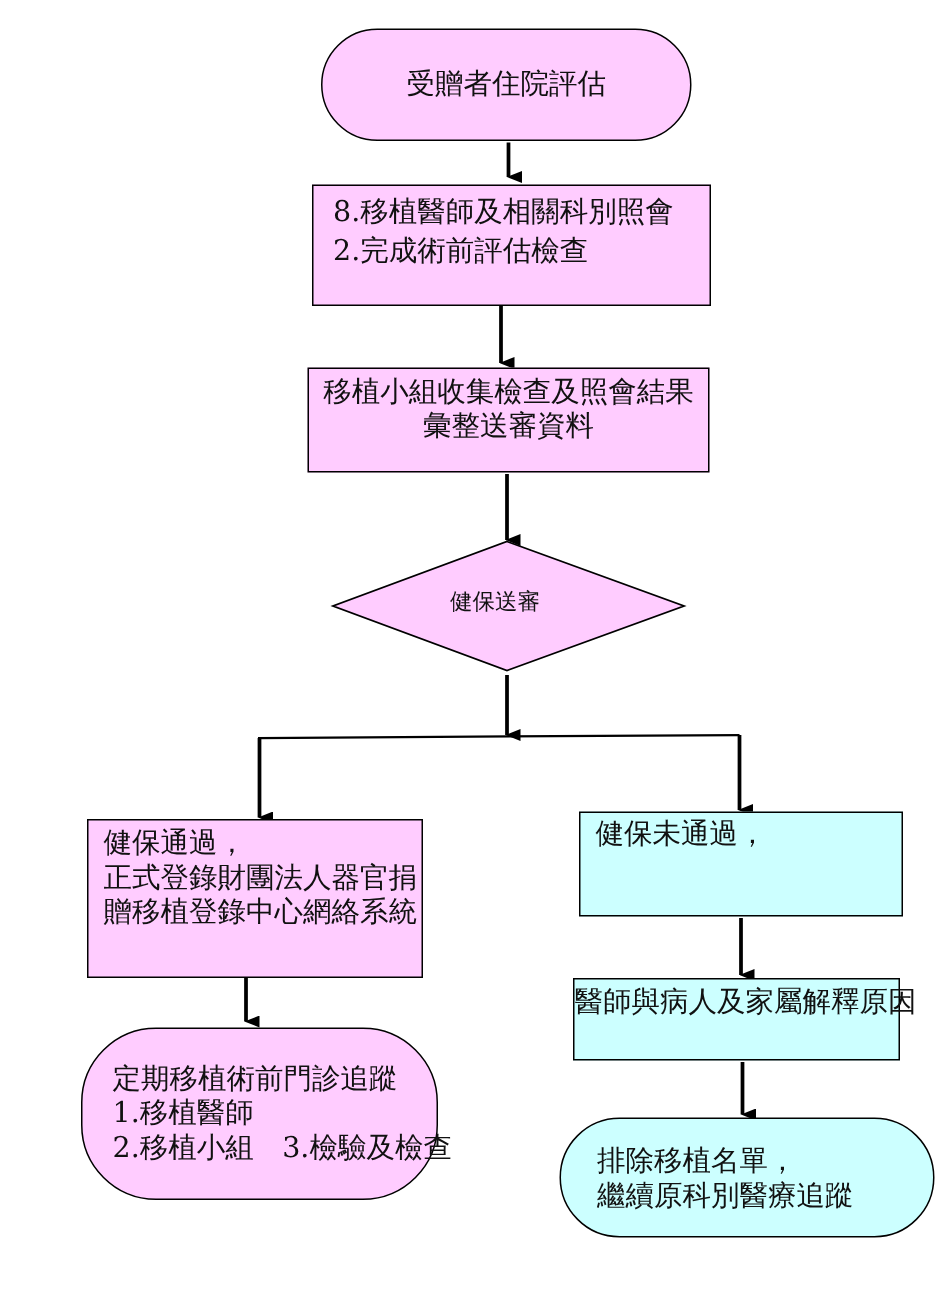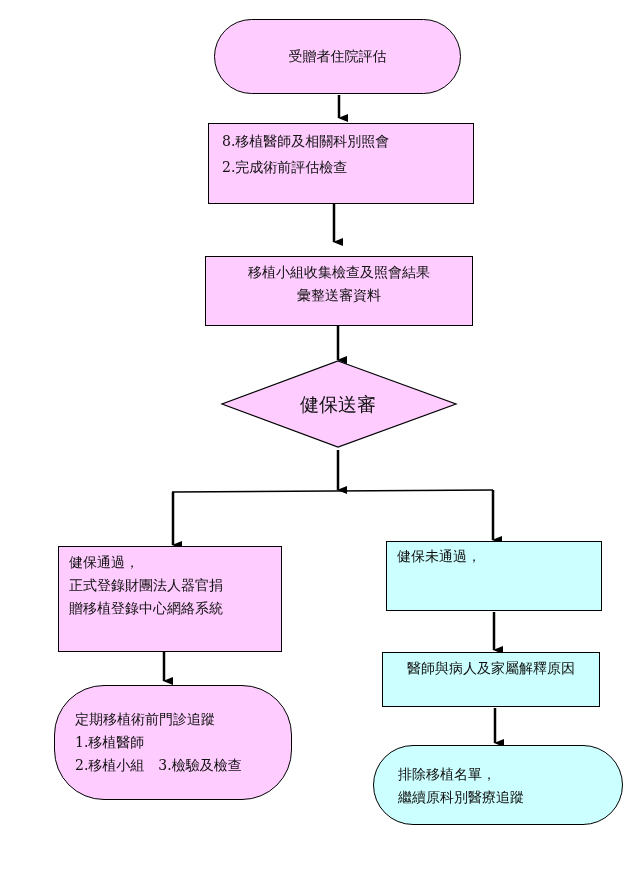--- a/index.html
+++ b/index.html
@@ -2,24 +2,24 @@
 <html><head>
   <meta charset="utf-8">
   <style>
     html, body { margin: 0; padding: 0; background: #ffffff; }
     body { width: 626px; height: 874px; position: relative; overflow: hidden;
            font-family: "DejaVu Serif", "Liberation Serif", serif; color: #111; }
     .node { position: absolute; box-sizing: border-box; border: 1.3px solid #000; }
     .pink { background: #ffccff; }
     .cyan { background: #ccffff; }
     .pill { border-radius: 60px; }
-    .txt { font-size: 14px; line-height: 23px; white-space: nowrap; }
+    .txt { font-size: 19px; line-height: 23px; white-space: nowrap; }
     .center { text-align: center; }
     svg.lines { position: absolute; left: 0; top: 0; }
-    .diamond-label { position: absolute; font-size: 19px; }
+    .diamond-label { position: absolute; font-size: 15px; }
   </style>
 </head>
 <body>
 
 <svg class="lines" width="626" height="874">
   <defs>
     <marker id="ah" markerWidth="8" markerHeight="10" refX="4" refY="9" orient="auto" markerUnits="userSpaceOnUse">
       <path d="M0,0 L8,0 L4,10 Z" fill="#000"></path>
     </marker>
   </defs>
@@ -40,21 +40,21 @@
 
 <div class="node pink pill" style="left:214px; top:19px; width:247px; height:75px; border-radius:38px;">
   <div class="txt center" style="position:absolute; left:0; right:0; top:25px;">受贈者住院評估</div>
 </div>
 
 <div class="node pink" style="left:208px; top:123px; width:266px; height:81px;">
   <div class="txt" style="position:absolute; left:13px; top:6px;">8.移植醫師及相關科別照會</div>
   <div class="txt" style="position:absolute; left:13px; top:32px;">2.完成術前評估檢查</div>
 </div>
 
-<div class="node pink" style="left:205px; top:256px; width:268px; height:70px;">
+<div class="node pink" style="left:205px; top:245px; width:268px; height:70px;">
   <div class="txt center" style="position:absolute; left:0; right:0; top:4px;">移植小組收集檢查及照會結果</div>
   <div class="txt center" style="position:absolute; left:0; right:0; top:27px;">彙整送審資料</div>
 </div>
 
 <div class="diamond-label" style="left:300px; top:392px;">健保送審</div>
 
 <div class="node pink" style="left:58px; top:546px; width:224px; height:106px;">
   <div class="txt" style="position:absolute; left:10px; top:4px;">健保通過，</div>
   <div class="txt" style="position:absolute; left:10px; top:50px;">贈移植登錄中心網絡系統</div>
   <div class="txt" style="position:absolute; left:10px; top:27px;">正式登錄財團法人器官捐</div>

